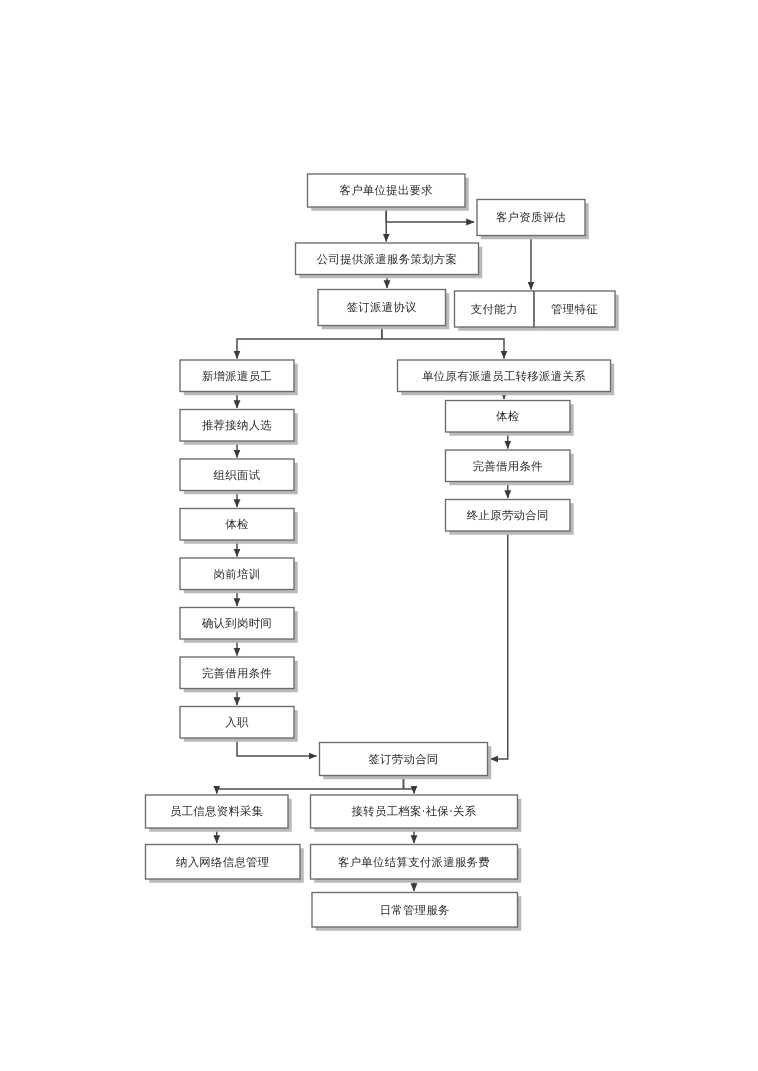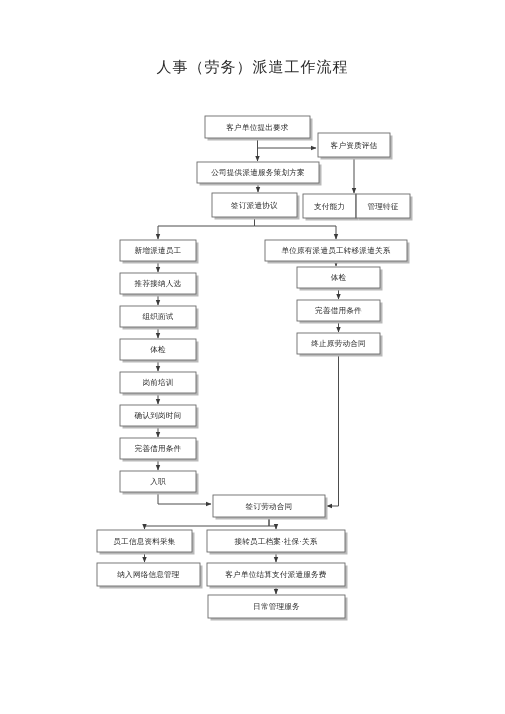--- a/index.html
+++ b/index.html
@@ -32,21 +32,20 @@
     letter-spacing:0.2px;
   }
   .edge-line{stroke:#4d4d4d;stroke-width:1;fill:none;}
   .divider-line{stroke:#6b6b6b;stroke-width:0.9;}
 </style>
 </head>
 <body>
 
 <div id="chart-root">
 
-  <div id="flow-title">人事（劳务）派遣工作流程</div>
 
   <svg id="flow-svg" viewBox="0 0 505 714">
     <defs>
       <marker id="arrowhead" markerWidth="7" markerHeight="7" refX="5.2" refY="2.6" orient="auto" markerUnits="userSpaceOnUse">
         <path d="M0,0.3 L5.6,2.6 L0,4.9 z" fill="#3b3b3b"></path>
       </marker>
     </defs>
 
     <g id="edge-layer">
         <path d="M257.5,138 L257.5,161" class="edge-line" marker-end="url(#arrowhead)"></path>

